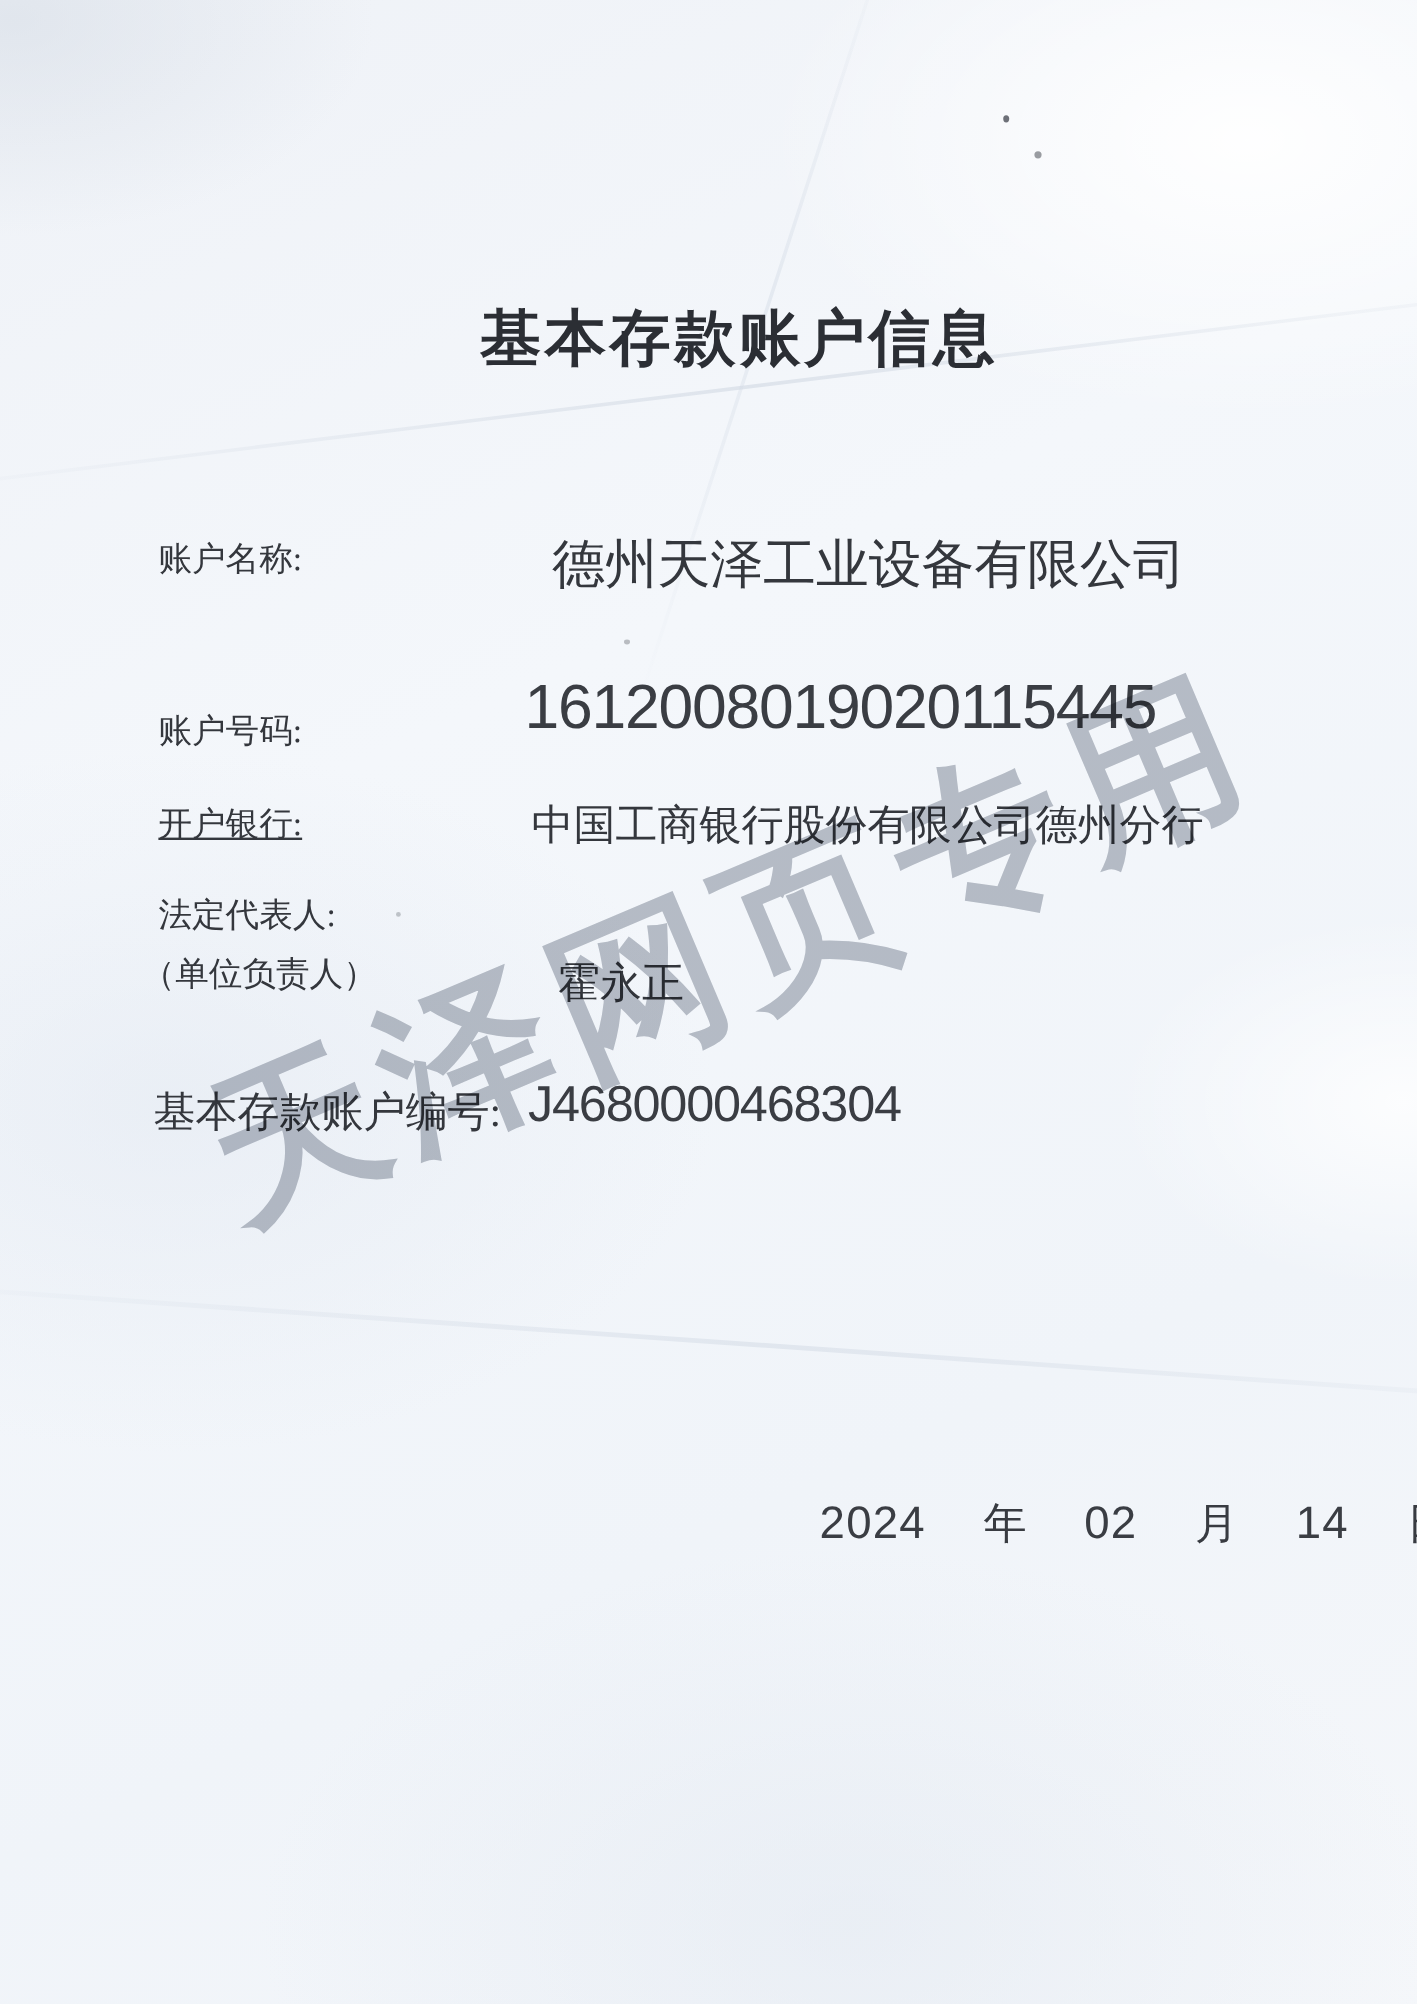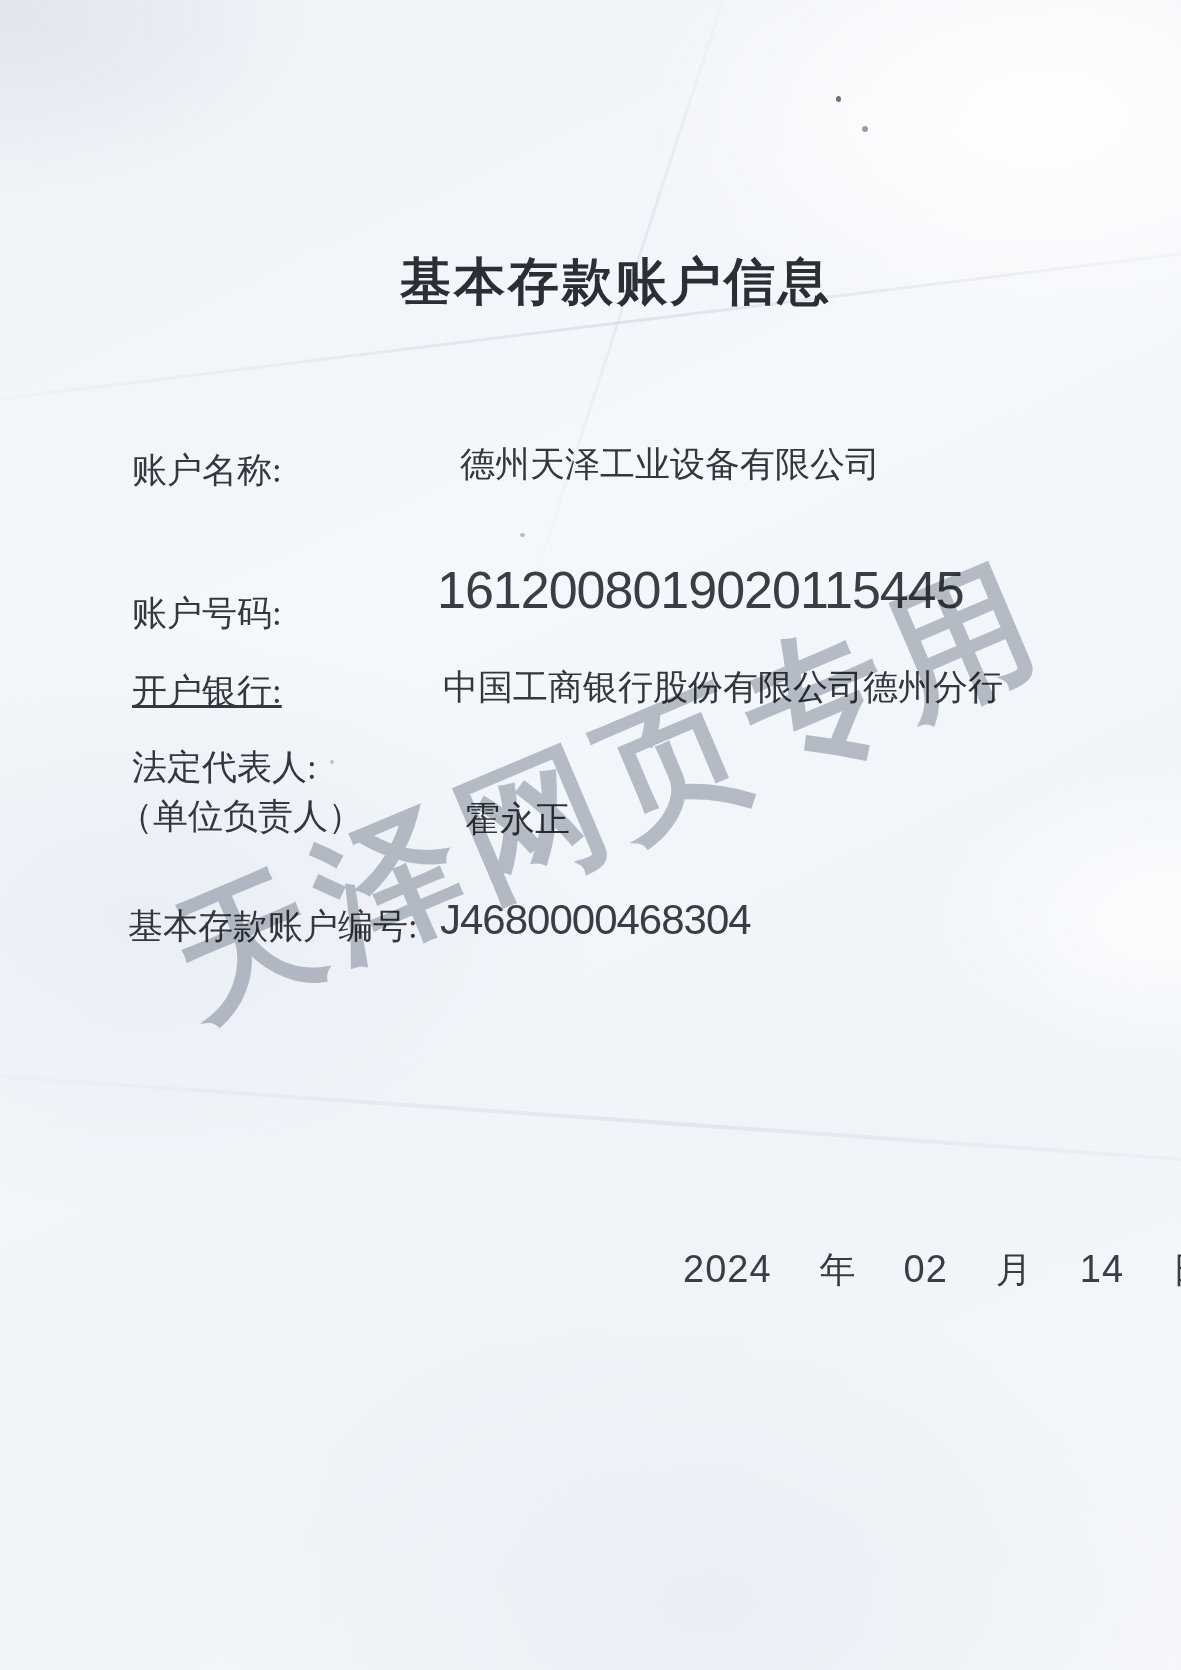--- a/index.html
+++ b/index.html
@@ -35,29 +35,29 @@
   .crease.c3{left:640px;top:-100px;width:3px;height:700px;
     background:linear-gradient(180deg,transparent,rgba(210,218,229,0.45),transparent);
     transform:rotate(18deg);}
 
   .title{
     position:absolute;left:616px;top:248px;transform:translateX(-50%);
     margin:0;font-size:51px;font-weight:700;letter-spacing:3px;
     color:#2b2e34;white-space:nowrap;
   }
   .label,.value,.sublabel{
-    position:absolute;white-space:nowrap;font-size:35px;color:var(--ink);
+    position:absolute;white-space:nowrap;font-size:28px;color:var(--ink);
   }
   .num{
     font-family:"Liberation Sans","DejaVu Sans",sans-serif;
     font-weight:400;color:#3a3d43;
   }
   
   .f1-label{left:132px;top:447px;}
-  .f1-value{left:460px;top:441px;font-size:35px;}
+  .f1-value{left:460px;top:441px;font-size:44px;}
   
   .f2-label{left:132px;top:568px;margin-top:22px;}
   .f2-value{left:437px;top:560px;font-size:52px;letter-spacing:-1px;}
   
   .f3-label{left:132px;top:668px;text-decoration:underline;}
   .f3-value{left:443px;top:664px;font-size:35px;}
   
   .f4-label{left:132px;top:744px;}
   .f4-sublabel{left:118px;top:793px;}
   .f4-value{left:465px;top:796px;font-size:35px;}

